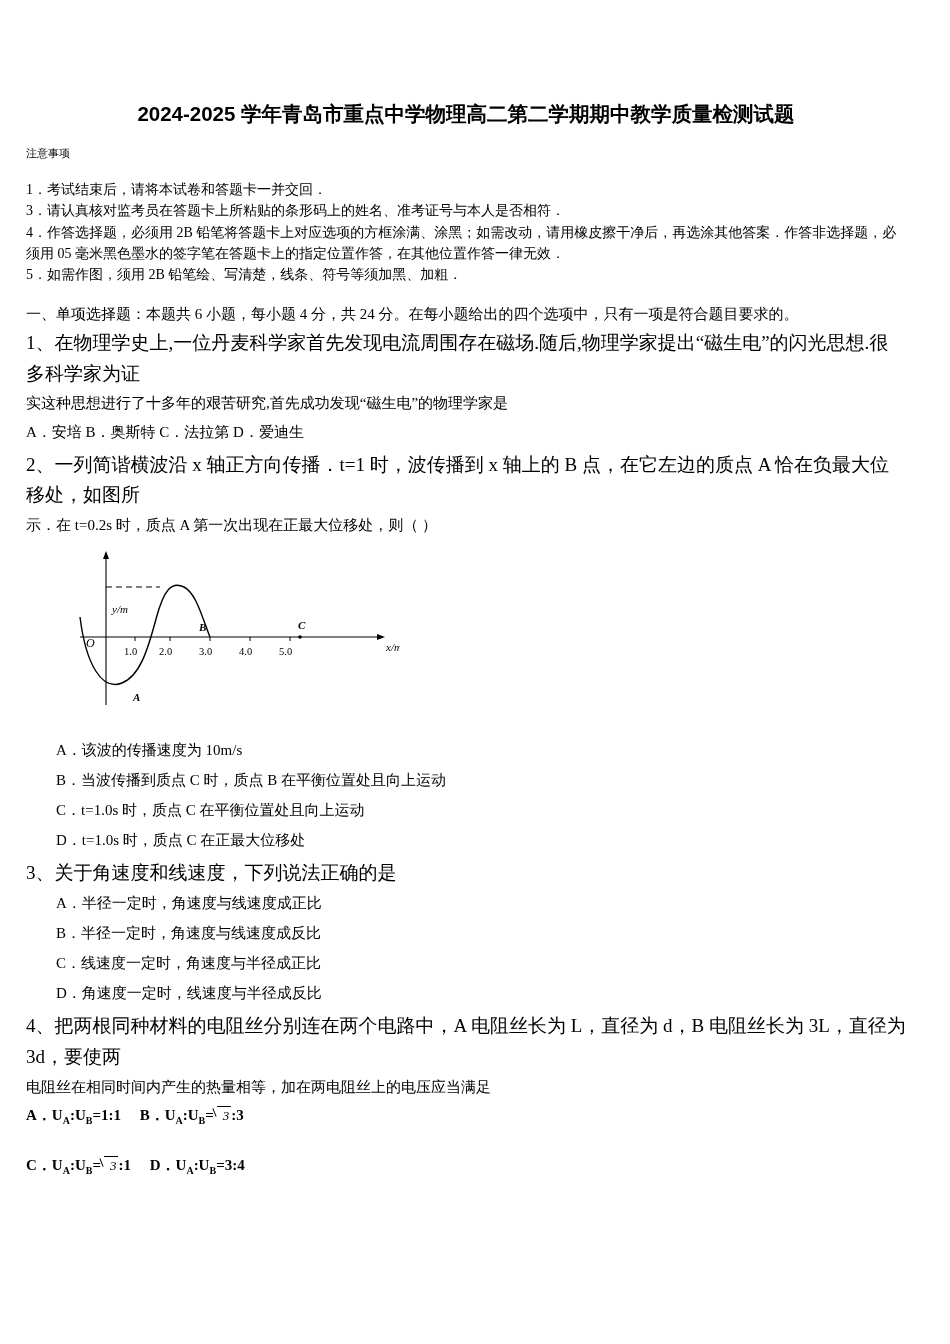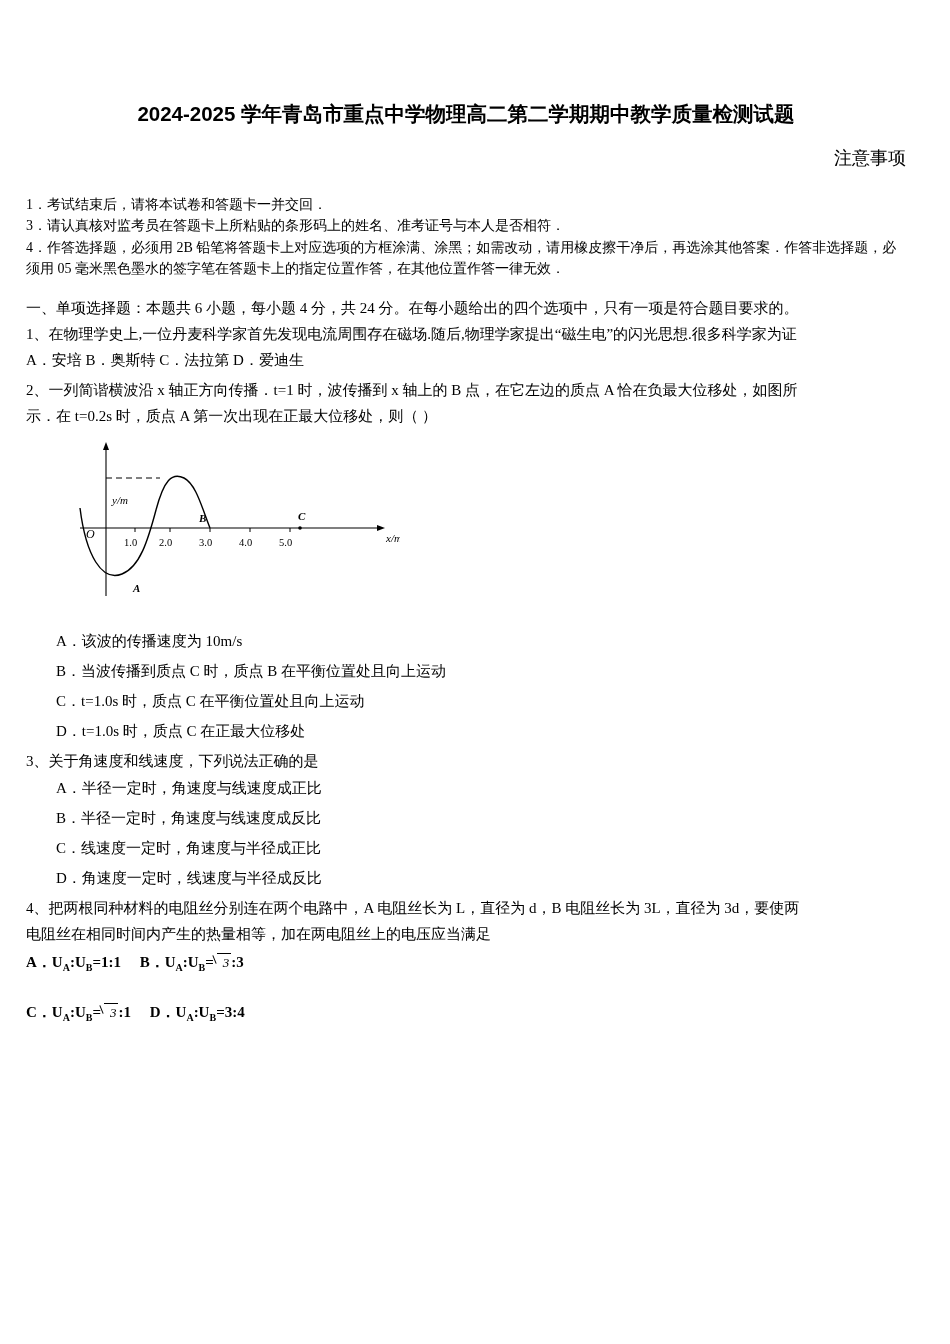--- a/index.html
+++ b/index.html
@@ -24,44 +24,43 @@
   .doc-title {
     font-family: "Liberation Sans", sans-serif;
     font-size: 20.5px;
     font-weight: bold;
     text-align: center;
     letter-spacing: 0px;
     margin: 0 0 18px 0;
     padding: 0 6px;
   }
   .notice-head {
-    font-size: 18px;
-    margin: 0 0 24px 0;
+    font-size: 11px;
+    margin: 0 0 18px 0;
     padding-left: 0px;
-    text-align: right;
   }
   .notice-line {
     font-size: 14px;
     line-height: 1.52;
     margin: 0;
     padding-left: 0px;
   }
   .section-gap {
     height: 18px;
   }
   .sec-header {
     font-size: 15px;
     line-height: 1.5;
     margin: 0 0 2px 0;
   }
   .sec-header b {
     font-weight: normal;
   }
   .q {
-    font-size: 15px;
+    font-size: 19px;
     line-height: 1.62;
     margin: 0 0 2px 0;
   }
   .q-cont {
     font-size: 15px;
     line-height: 1.62;
     margin: 0 0 4px 0;
   }
   .opt {
     font-size: 15px;
@@ -118,26 +117,28 @@
 <body>
 
 <div class="page">
 
   <h1 class="doc-title">2024-2025 学年青岛市重点中学物理高二第二学期期中教学质量检测试题</h1>
 
   <div class="notice-head">注意事项</div>
   <p class="notice-line">1．考试结束后，请将本试卷和答题卡一并交回．</p>
   <p class="notice-line">3．请认真核对监考员在答题卡上所粘贴的条形码上的姓名、准考证号与本人是否相符．</p>
   <p class="notice-line">4．作答选择题，必须用 2B 铅笔将答题卡上对应选项的方框涂满、涂黑；如需改动，请用橡皮擦干净后，再选涂其他答案．作答非选择题，必须用 05 毫米黑色墨水的签字笔在答题卡上的指定位置作答，在其他位置作答一律无效．</p>
+  <p class="notice-line">5．如需作图，须用 2B 铅笔绘、写清楚，线条、符号等须加黑、加粗．</p>
 
   <div class="section-gap"></div>
 
   <p class="sec-header"><b>一、单项选择题：</b><b>本题共 6 小题，每小题 4 分，共 24 分。在每小题给出的四个选项中，只有一项是符合题目要求的。</b></p>
 
   <p class="q">1、在物理学史上,一位丹麦科学家首先发现电流周围存在磁场.随后,物理学家提出“磁生电”的闪光思想.很多科学家为证</p>
+  <p class="q-cont">实这种思想进行了十多年的艰苦研究,首先成功发现“磁生电”的物理学家是</p>
   <p class="opt">A．安培   B．奥斯特   C．法拉第   D．爱迪生</p>
 
   <p class="q">2、一列简谐横波沿 x 轴正方向传播．t=1 时，波传播到 x 轴上的 B 点，在它左边的质点 A 恰在负最大位移处，如图所</p>
   <p class="q-cont">示．在 t=0.2s 时，质点 A 第一次出现在正最大位移处，则（        ）</p>
 
   <div class="fig-wrap">
     <svg width="340" height="175" viewBox="0 0 340 175">
 
       <line x1="46" y1="10" x2="46" y2="160" stroke="#000" stroke-width="1.1"></line>
       <polygon points="46,6 43,14 49,14" fill="#000"></polygon>

